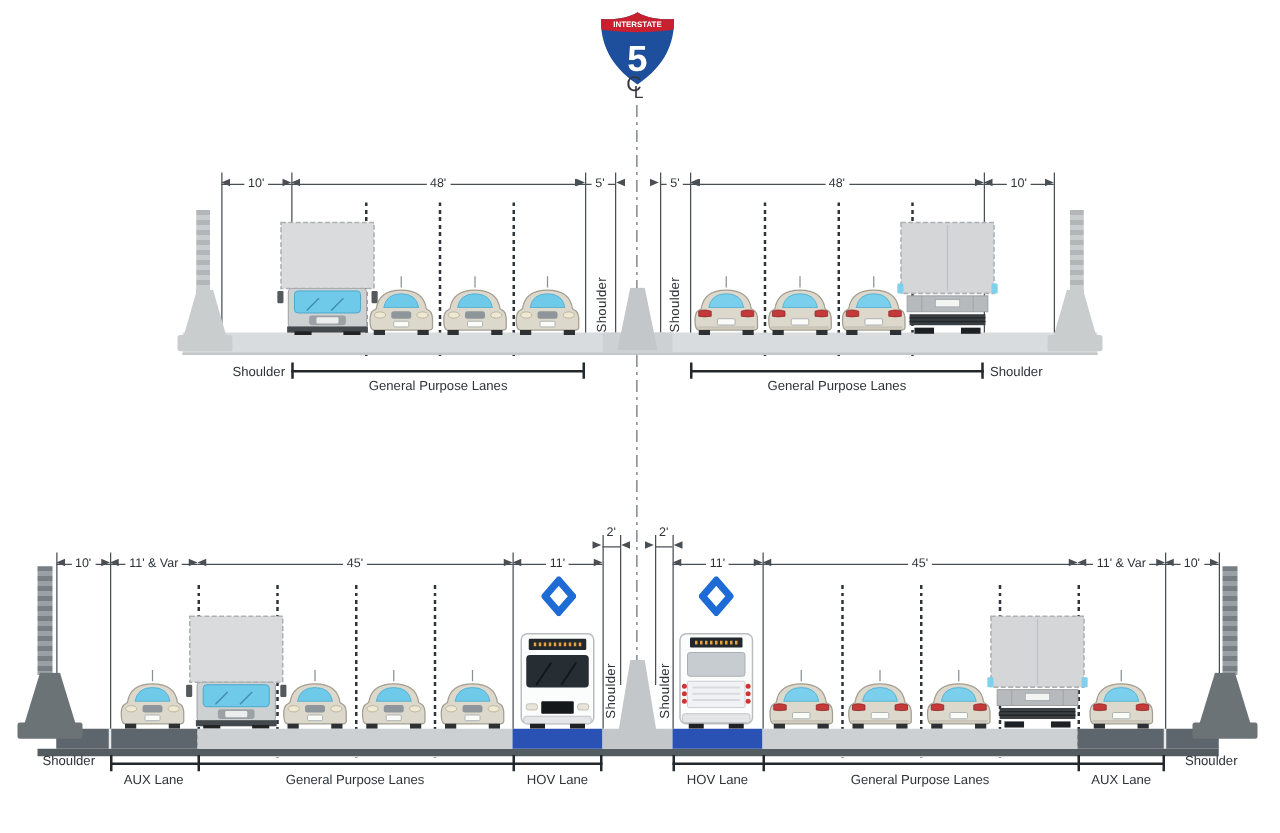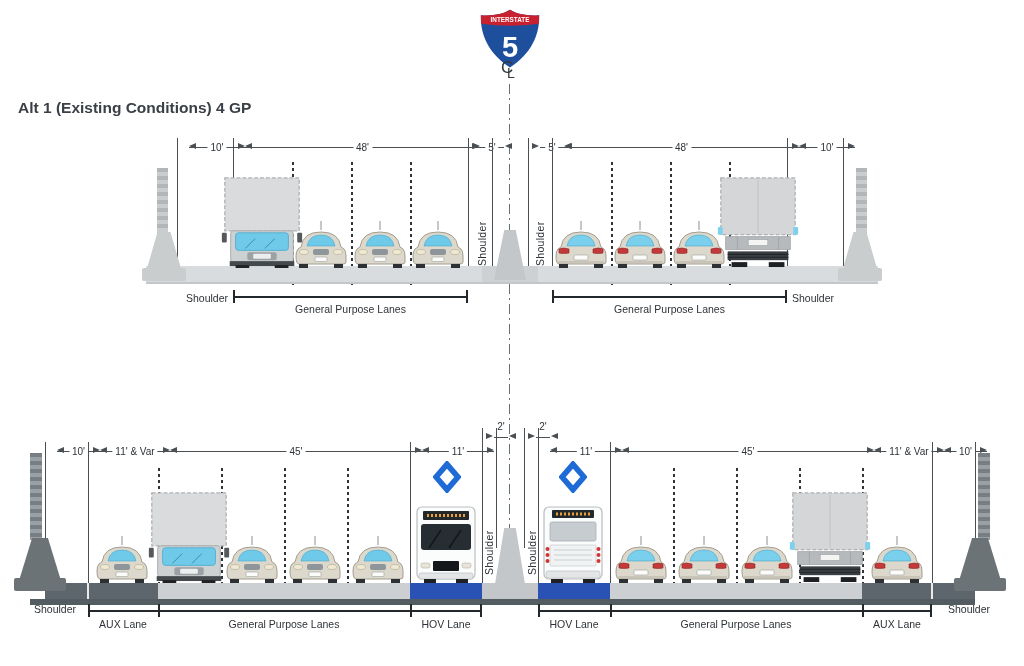--- a/index.html
+++ b/index.html
@@ -7,21 +7,21 @@
           font-family:"Liberation Sans",sans-serif;color:#33383d;}
   .abs{position:absolute;}
   .title{position:absolute;font-size:15.5px;font-weight:bold;color:#3a4046;white-space:nowrap;}
   
   .vln{position:absolute;width:1px;background:#4a4f54;}
   
   .vdot{position:absolute;width:2px;background:repeating-linear-gradient(to bottom,#2f3439 0 3px,transparent 3px 6px);}
   
   .cline{position:absolute;width:1px;background:repeating-linear-gradient(to bottom,#6a6f74 0 10px,transparent 10px 14px,#6a6f74 14px 16px,transparent 16px 20px);}
   
-  .dim{position:absolute;height:12px;margin-left:12px;}
+  .dim{position:absolute;height:12px;}
   .dim .ln{position:absolute;left:0;right:0;top:5.5px;height:1px;background:#4a4f54;}
   .dim .awl,.dim .awr{position:absolute;top:2px;width:0;height:0;border-top:3.5px solid transparent;border-bottom:3.5px solid transparent;}
   .dim .awl{left:0;border-right:7px solid #4a4f54;}
   .dim .awr{right:0;border-left:7px solid #4a4f54;}
   .dim.out .awl{left:-8px;border-right:none;border-left:7px solid #4a4f54;}
   .dim.out .awr{right:-8px;border-left:none;border-right:7px solid #4a4f54;}
   .dim .lb{position:absolute;left:50%;top:50%;transform:translate(-50%,-50%);background:#fff;padding:0 3px;
            font-size:10px;color:#2e3338;white-space:nowrap;}
   .dim.tiny .lb{top:-5px;background:#fff;padding:0 1px;}
   
@@ -145,21 +145,20 @@
     <path d="M14,14.5 C32,16 49,13 60,6 C71,13 88,16 106,14.5 L105.5,28 C76,32 44,32 14.5,28 Z" fill="#c8202f"></path>
     <text x="60" y="25" text-anchor="middle" font-size="10" font-weight="bold" fill="#ffffff" font-family="Liberation Sans,sans-serif">INTERSTATE</text>
     <text x="60" y="80" text-anchor="middle" font-size="46" font-weight="bold" fill="#ffffff" font-family="Liberation Sans,sans-serif">5</text>
   </svg>
   <div class="abs" style="left:501px;top:58px;width:22px;height:26px">
     <span class="abs" style="left:0;top:0;font-size:17px;color:#33383d">C</span>
     <span class="abs" style="left:6px;top:7px;font-size:14px;color:#33383d">L</span>
   </div>
   <div class="cline" style="left:509px;top:84px;height:508px"></div>
 
-  <div class="title" style="left:18px;top:99px">Alt 1 (Existing Conditions) 4 GP</div>
 
   <div class="dim" style="left:177px;top:141px;width:56px">
       <span class="ln"></span>
       <span class="awl"></span>
       <span class="awr"></span>
       <span class="lb">10'</span>
     </div>
   <div class="dim" style="left:233px;top:141px;width:235px">
       <span class="ln"></span>
       <span class="awl"></span>

